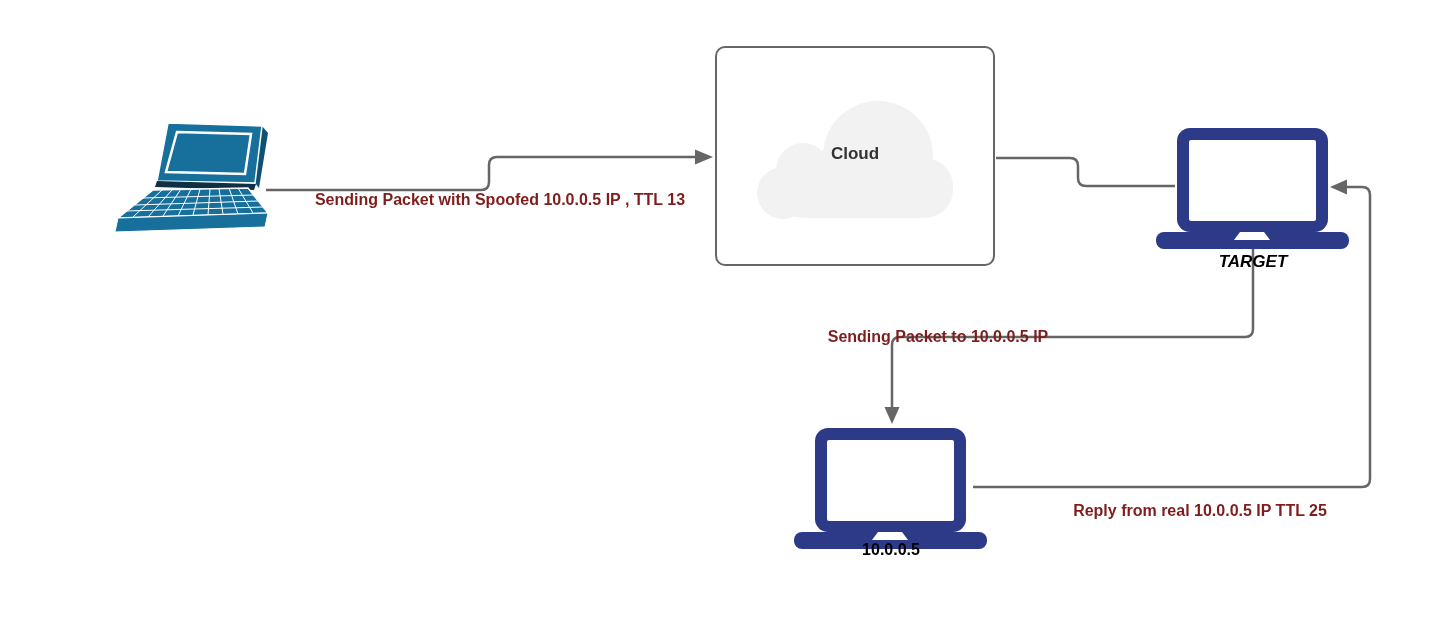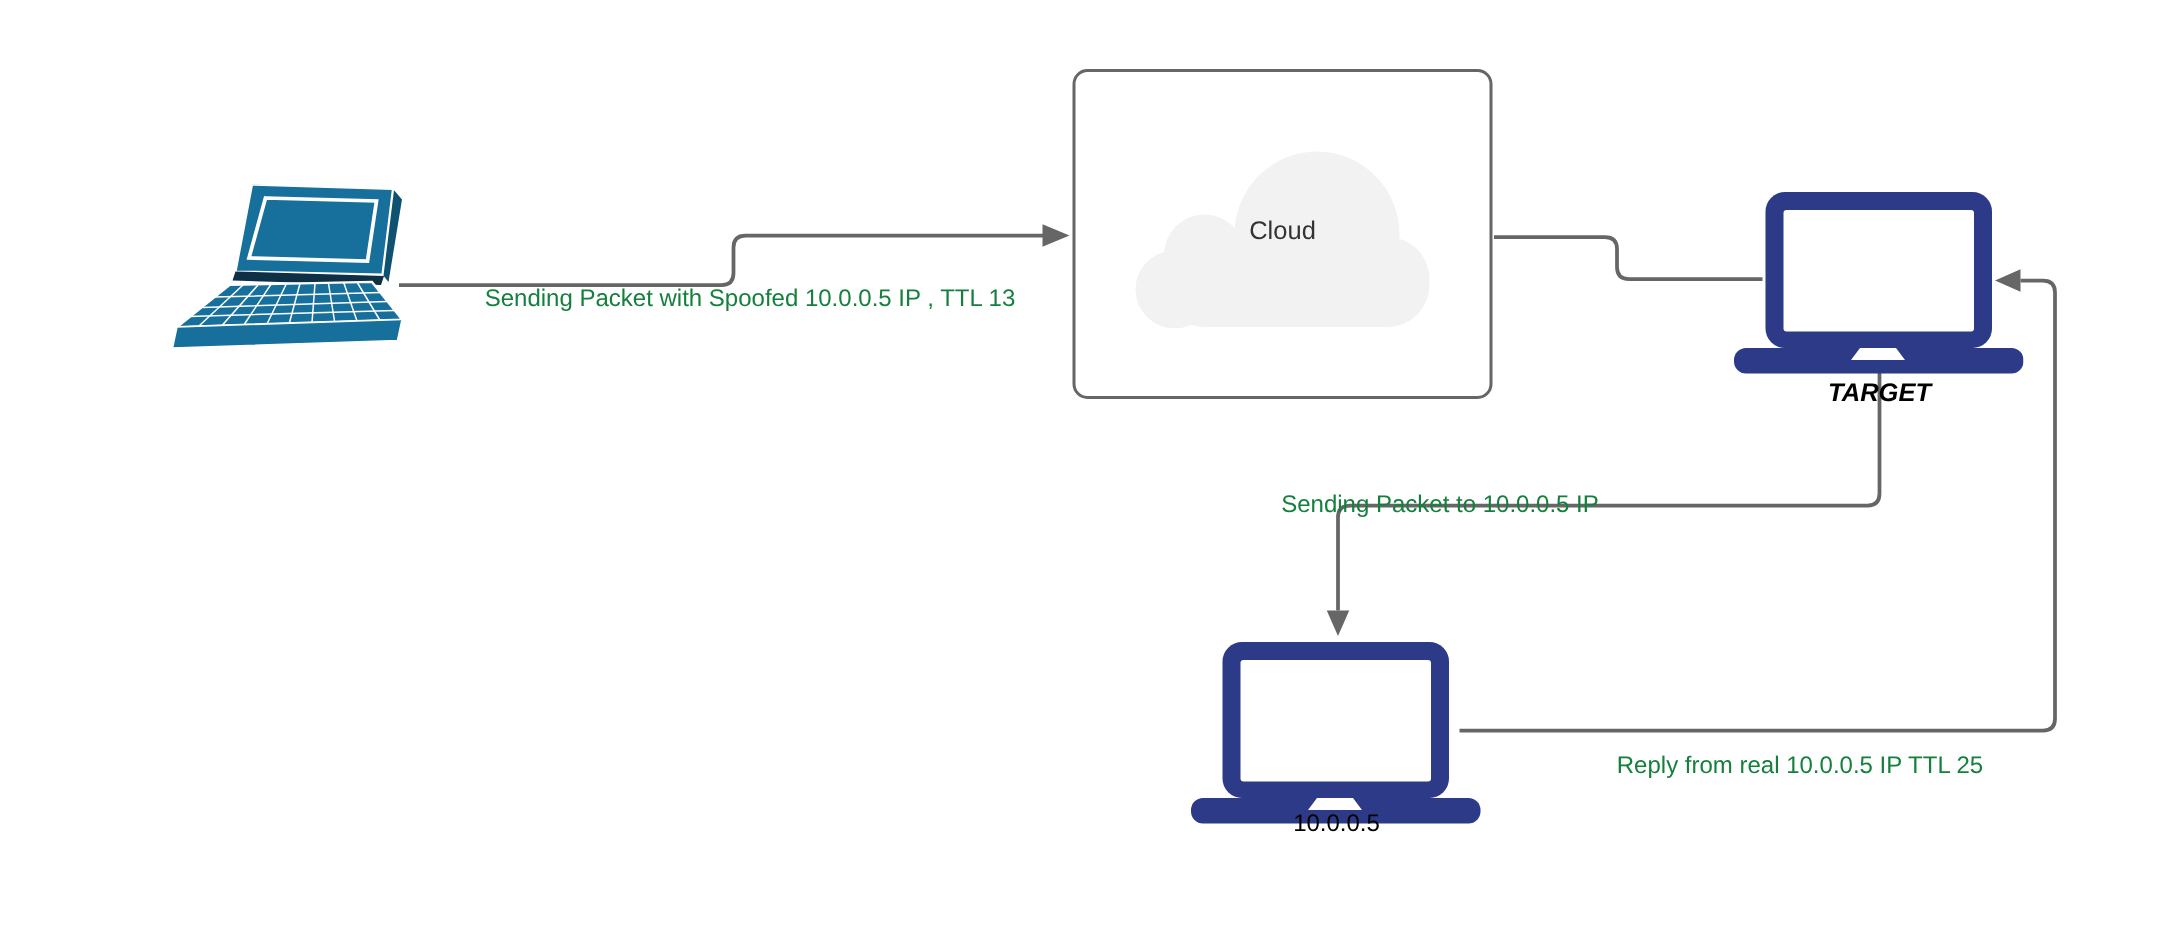--- a/index.html
+++ b/index.html
@@ -17,25 +17,26 @@
     width: 1449px; height: 622px;
   }
   .node {
     position: absolute;
   }
   .label {
     position: absolute;
     white-space: nowrap;
     transform: translateX(-50%);
     font-family: "Liberation Sans", sans-serif;
+    font-weight: bold;
   }
   .edge-label {
     font-size: 16px;
-    font-weight: normal;
-    color: #15803d;
+    font-weight: bold;
+    color: #7f1d1d;
     text-align: center;
   }
   .node-label {
     font-size: 17px;
     color: #000000;
     text-align: center;
   }
   .attacker-label {
     font-size: 18px;
     line-height: 27px;
@@ -116,21 +117,21 @@
   <div class="node" style="left:1156px; top:126px; width:193px; height:124px;">
     <svg width="193" height="124" viewBox="0 0 193 124" xmlns="http://www.w3.org/2000/svg">
       <rect x="21" y="2" width="151" height="104" rx="13" fill="#2d3a87"></rect>
       <rect x="33" y="14" width="127" height="81" rx="2" fill="#ffffff"></rect>
       <rect x="0" y="106" width="193" height="17" rx="8" fill="#2d3a87"></rect>
       <polygon points="84,106 108,106 114,114 78,114" fill="#ffffff"></polygon>
     </svg>
   </div>
   <div class="label node-label target-label" style="left:1253px; top:252px;">TARGET</div>
 
-  <div class="label edge-label" style="left:960px; top:328px;">Sending Packet to 10.0.0.5 IP</div>
+  <div class="label edge-label" style="left:938px; top:328px;">Sending Packet to 10.0.0.5 IP</div>
 
   <div class="node" style="left:793px; top:426px; width:195px; height:124px;">
     <svg width="195" height="124" viewBox="0 0 193 124" xmlns="http://www.w3.org/2000/svg">
       <rect x="21" y="2" width="151" height="104" rx="13" fill="#2d3a87"></rect>
       <rect x="33" y="14" width="127" height="81" rx="2" fill="#ffffff"></rect>
       <rect x="0" y="106" width="193" height="17" rx="8" fill="#2d3a87"></rect>
       <polygon points="84,106 108,106 114,114 78,114" fill="#ffffff"></polygon>
     </svg>
   </div>
   <div class="label node-label" style="left:891px; top:541px; font-size:16px;">10.0.0.5</div>

